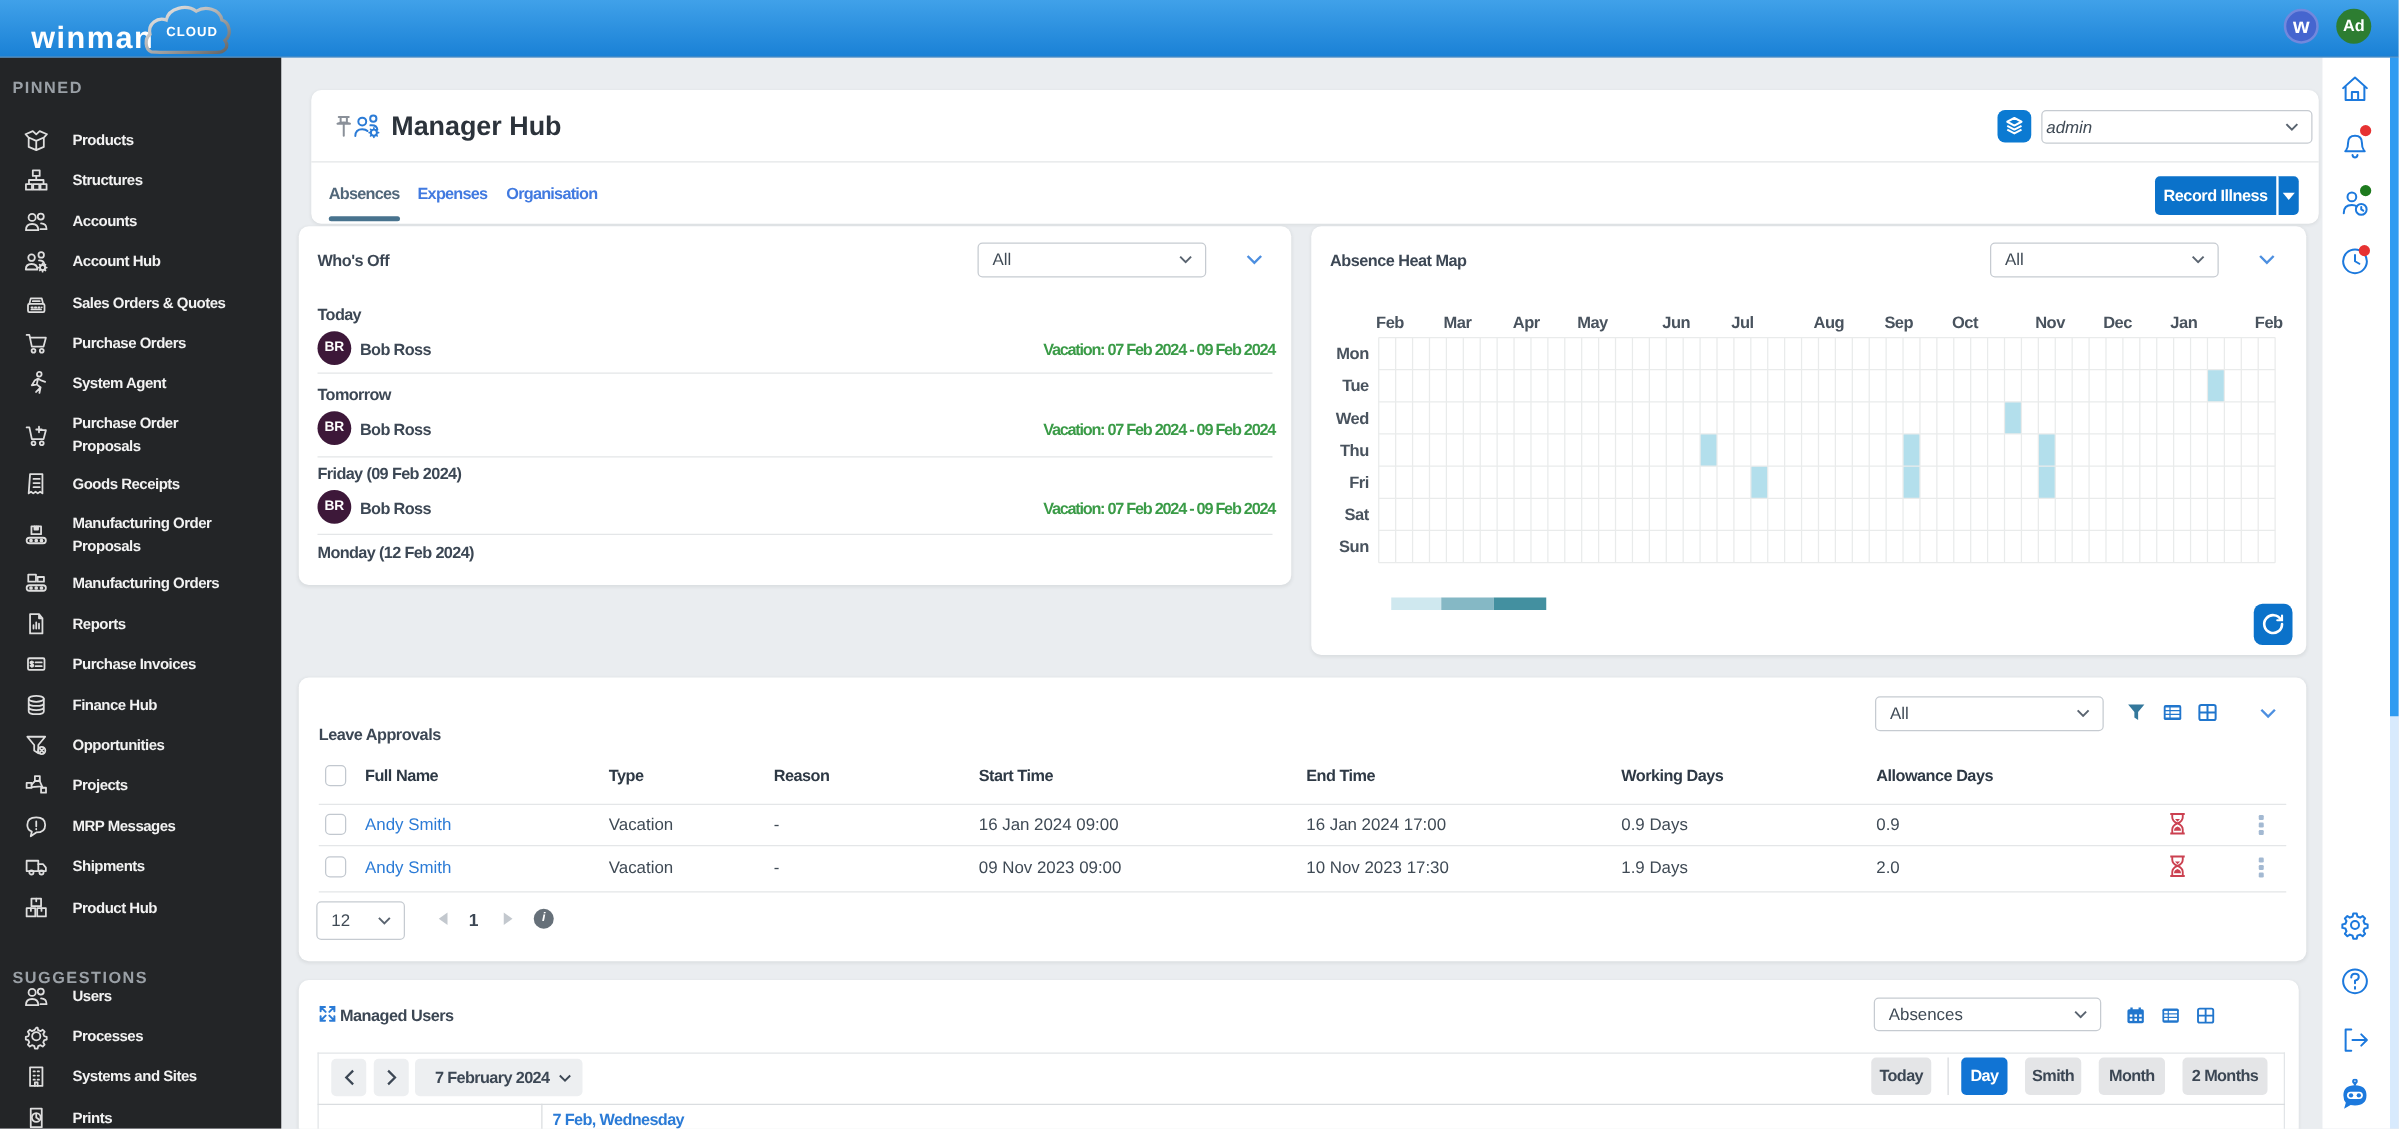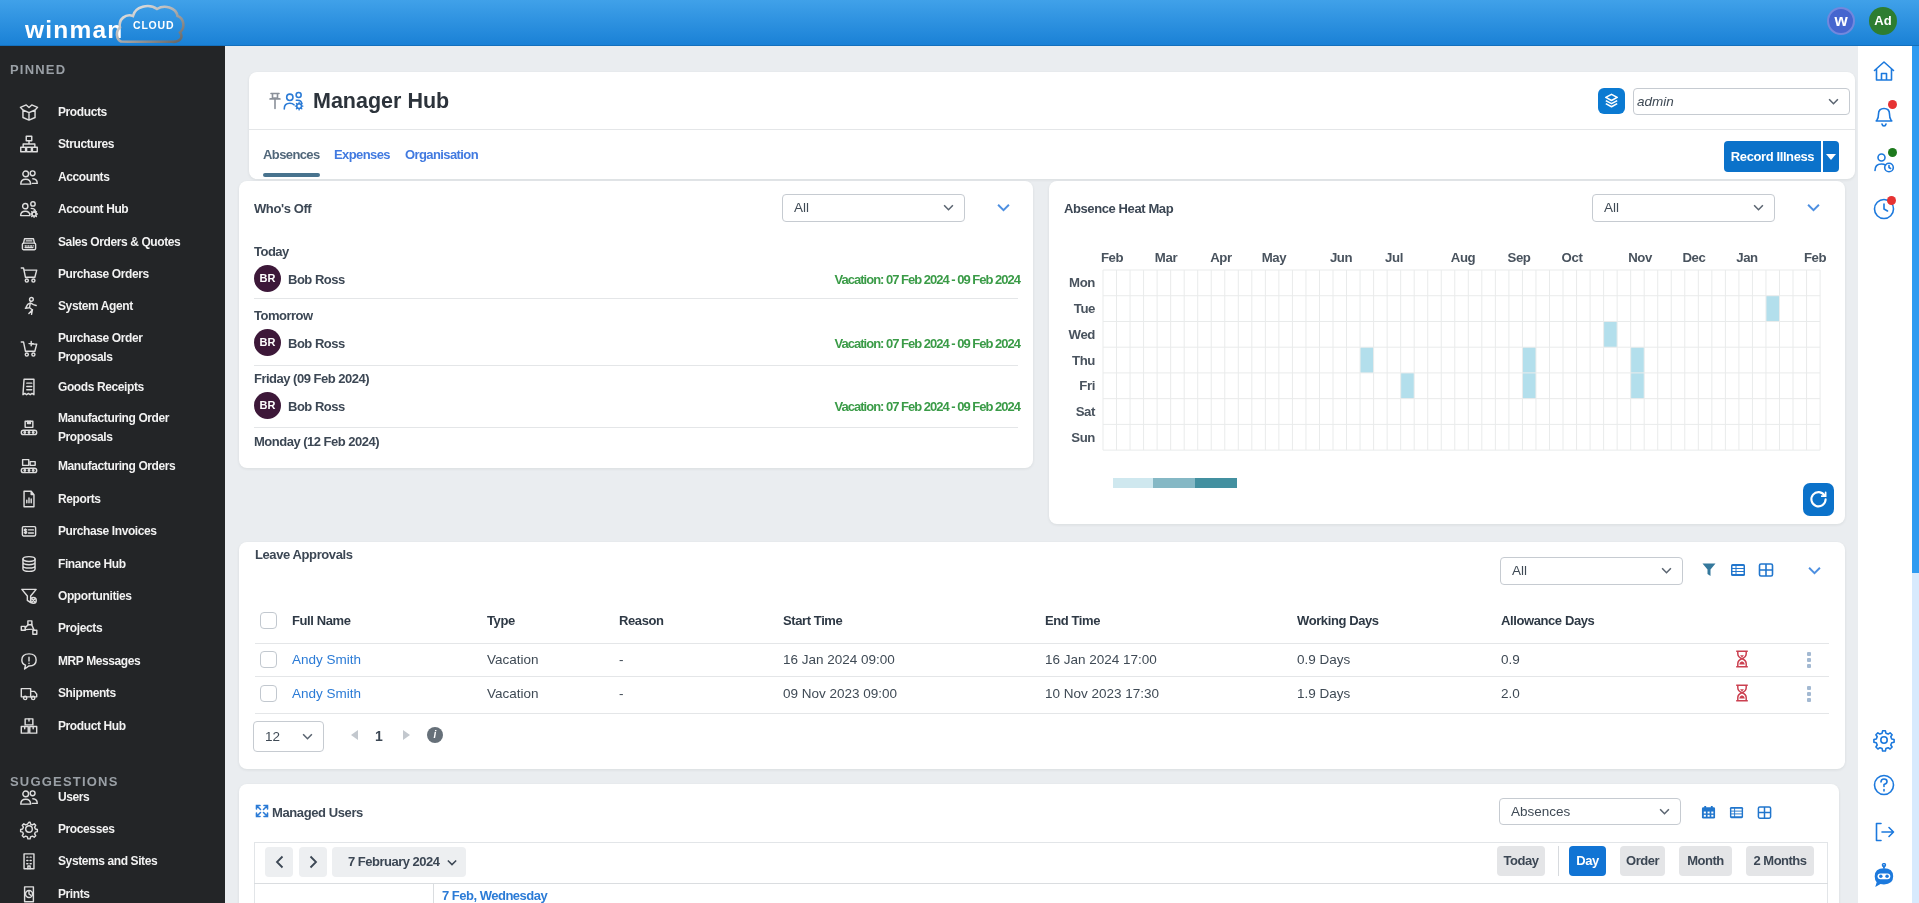--- a/index.html
+++ b/index.html
@@ -439,21 +439,21 @@
   <div class="abs" style="left:146px;top:297px;width:42px;height:10px;background:#4390a0;"></div>
   <div class="abs" style="left:754px;top:302px;width:31px;height:33px;border-radius:7px;background:#0b72ca;">
     <svg style="position:absolute;left:6px;top:7px" width="19" height="19" viewBox="0 0 20 20" fill="none" stroke="#fff" stroke-width="2.2" stroke-linecap="round">
         <path d="M16.5 6 a7.5 7.5 0 1 0 1 3.8"></path>
         <path d="M17.5 2.5 v4 h-4" stroke-width="1.8"></path>
       </svg>
   </div>
 </div>
 
 <div class="card" id="leave" style="left:239px;top:542px;width:1606px;height:227px;">
-  <div class="ctitle abs" style="left:16px;top:5px;font-weight:600;">Leave Approvals</div>
+  <div class="ctitle abs" style="left:16px;top:38px;font-weight:600;">Leave Approvals</div>
   <div class="sel" style="left:1261px;top:15px;width:183px;height:28px;line-height:26px;padding-left:11px;">All
     <svg class="cv chev" viewBox="0 0 12 8" fill="none" stroke="#5a6470" stroke-width="1.8">
         <path d="M1 1.5 l5 5 5-5"></path>
       </svg>
   </div>
   <svg class="abs" style="left:1462px;top:20px" width="16" height="16" viewBox="0 0 16 16">
       <path d="M1.5 1.5 h13 l-5 6 v6.5 l-3-2 v-4.5 z" fill="#34789c"></path>
     </svg>
   <svg class="abs" style="left:1491px;top:20px" width="16" height="16" viewBox="0 0 16 16">
       <rect x="1" y="2" width="14" height="12" rx="1.5" fill="#2176cd"></rect>
@@ -576,19 +576,19 @@
       </svg>
   </div>
   <div class="gbtn" style="left:93px;top:63px;width:134px;text-align:left;padding-left:16px;background:#edeff1;">7 February 2024
     <svg width="10" height="7" viewBox="0 0 12 8" fill="none" stroke="#3c4754" stroke-width="1.8" style="position:absolute;right:9px;top:12px">
         <path d="M1 1.5 l5 5 5-5"></path>
       </svg>
   </div>
   <div class="gbtn" style="left:1258px;top:62px;width:48px;">Today</div>
   <div class="abs" style="left:1319px;top:62px;width:1px;height:30px;background:#d7dade;"></div>
   <div class="gbtn" style="left:1330px;top:62px;width:37px;background:#1174d4;color:#fff;">Day</div>
-  <div class="gbtn" style="left:1381px;top:62px;width:45px;">Order</div>
+  <div class="gbtn" style="left:1381px;top:62px;width:45px;">Smith</div>
   <div class="gbtn" style="left:1440px;top:62px;width:53px;">Month</div>
   <div class="gbtn" style="left:1507px;top:62px;width:68px;">2 Months</div>
   <div class="hr" style="left:15px;top:99px;width:1574px;background:#dadde0;"></div>
   <div class="abs" style="left:194px;top:99px;width:1px;height:31px;background:#dadde0;"></div>
   <div class="abs" style="left:203px;top:104px;font-size:13px;font-weight:700;letter-spacing:-0.5px;color:#2b7bd6;">7 Feb, Wednesday</div>
 </div>
 
 </body></html>

